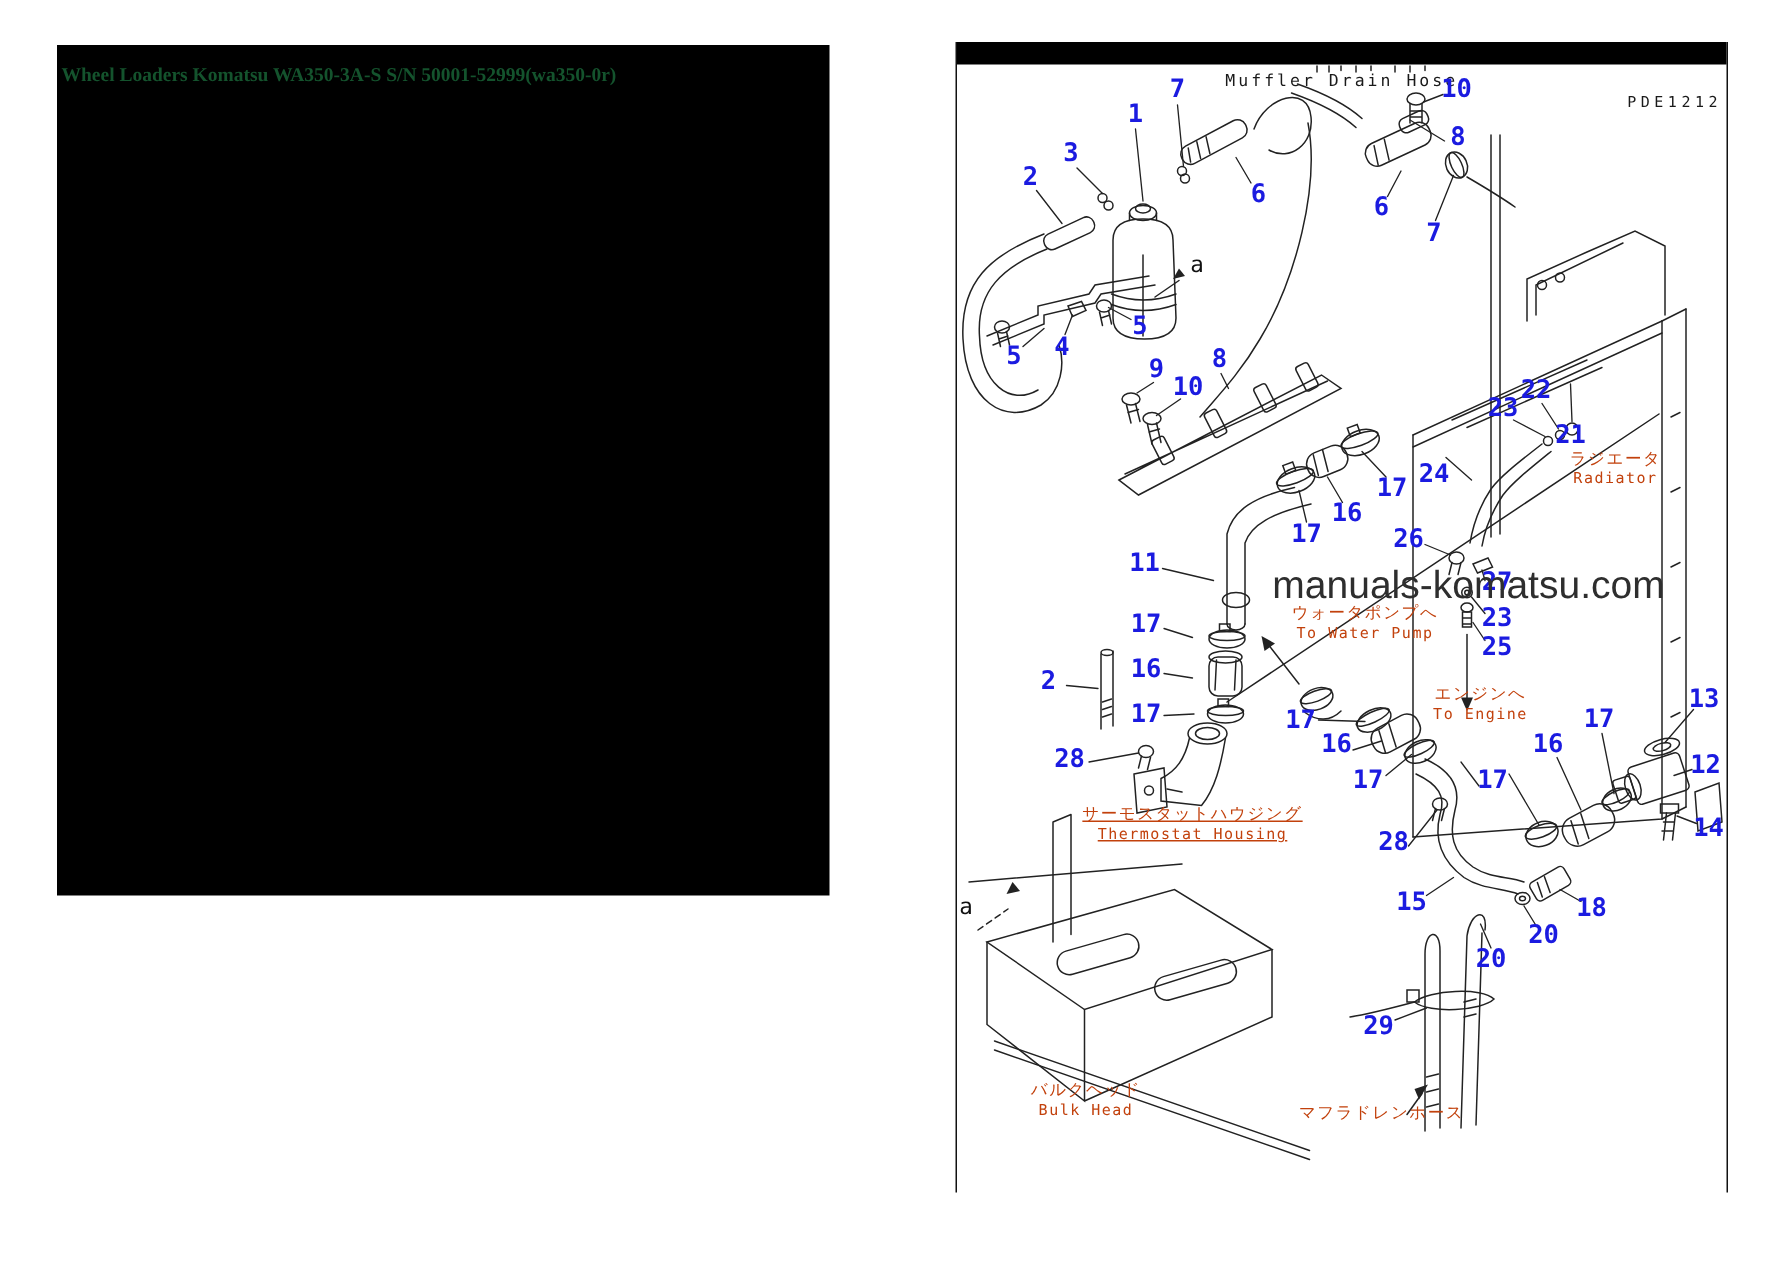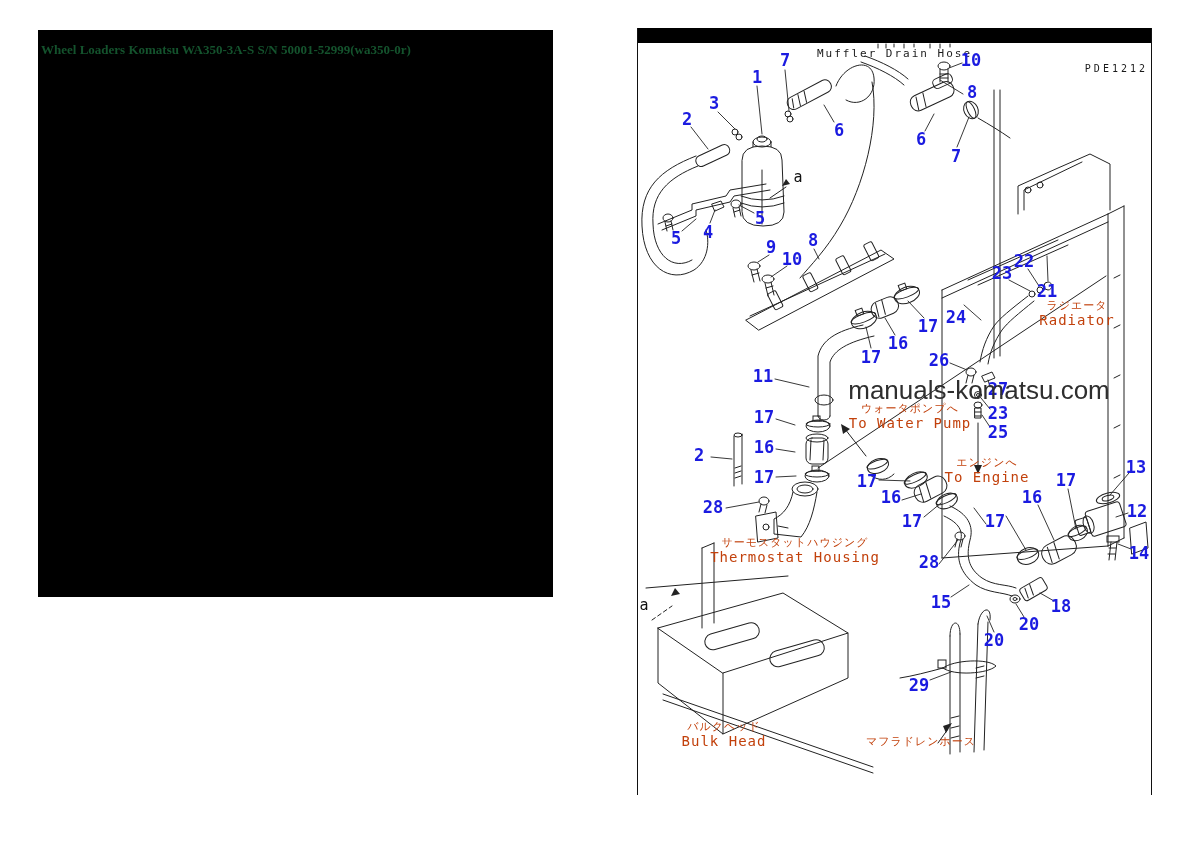--- a/index.html
+++ b/index.html
@@ -26,21 +26,21 @@
   .callout { position:absolute; transform:translate(-50%,-50%); z-index:3;
              font:bold 17px "DejaVu Sans Mono", monospace; line-height:1; white-space:nowrap; }
 
   .marker  { position:absolute; transform:translate(-50%,-50%); z-index:3;
              font:15px "DejaVu Sans Mono", monospace; color:#111; line-height:1; }
 
   .dlabel  { position:absolute; transform:translate(-50%,-50%); z-index:3; text-align:center;
              color:#c2410c; white-space:nowrap; line-height:14px;
              font-family:"DejaVu Sans Mono", monospace; }
   .dlabel .jp { font-size:11px; letter-spacing:1px; }
-  .dlabel .en { font-size:14px; letter-spacing:1px; }
+  .dlabel .en { font-size:10px; letter-spacing:1px; }
 
   .watermark { position:absolute; left:341px; top:362px; transform:translate(-50%,-50%); z-index:4;
                font:26px "Liberation Sans", sans-serif; color:#2e2e2e; white-space:nowrap; }
 </style>
 </head>
 <body>
 
 <div class="black-panel"></div>
 
 <a class="breadcrumb">Wheel Loaders Komatsu WA350-3A-S S/N 50001-52999(wa350-0r)</a>
@@ -346,21 +346,21 @@
         <div class="en">Radiator</div>
       </div>
       <div class="dlabel" style="left: 272px; top: 388px;">
         <div class="jp">ウォータポンプへ</div>
         <div class="en">To Water Pump</div>
       </div>
       <div class="dlabel" style="left: 349px; top: 442px;">
         <div class="jp">エンジンへ</div>
         <div class="en">To Engine</div>
       </div>
-      <div class="dlabel" style="left: 157px; top: 522px;">
+      <div class="dlabel" style="left: 157px; top: 522px; text-decoration: underline;">
         <div class="jp">サーモスタットハウジング</div>
         <div class="en">Thermostat Housing</div>
       </div>
       <div class="dlabel" style="left: 86px; top: 706px;">
         <div class="jp">バルクヘッド</div>
         <div class="en">Bulk Head</div>
       </div>
       <div class="dlabel" style="left: 283px; top: 714px;">
         <div class="jp">マフラドレンホース</div>
       </div>

